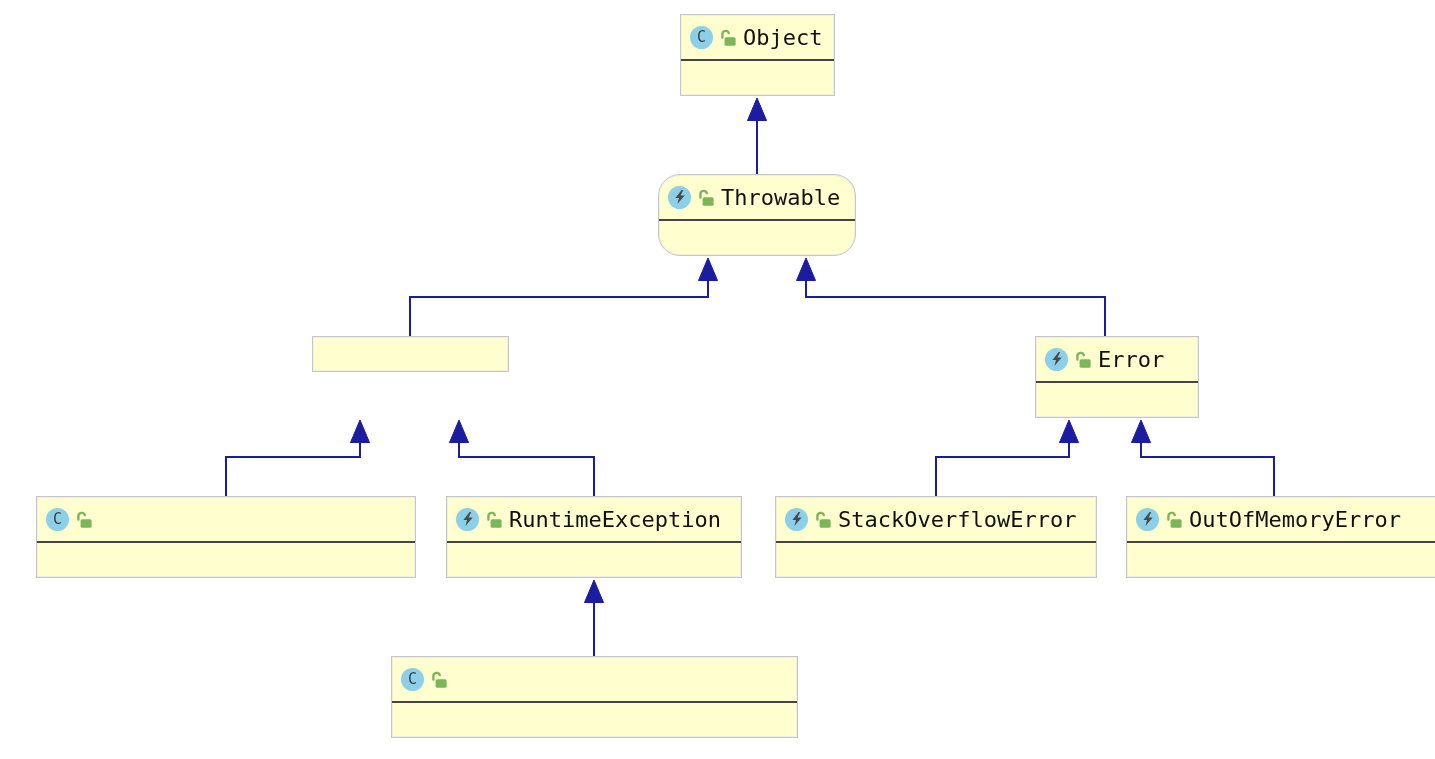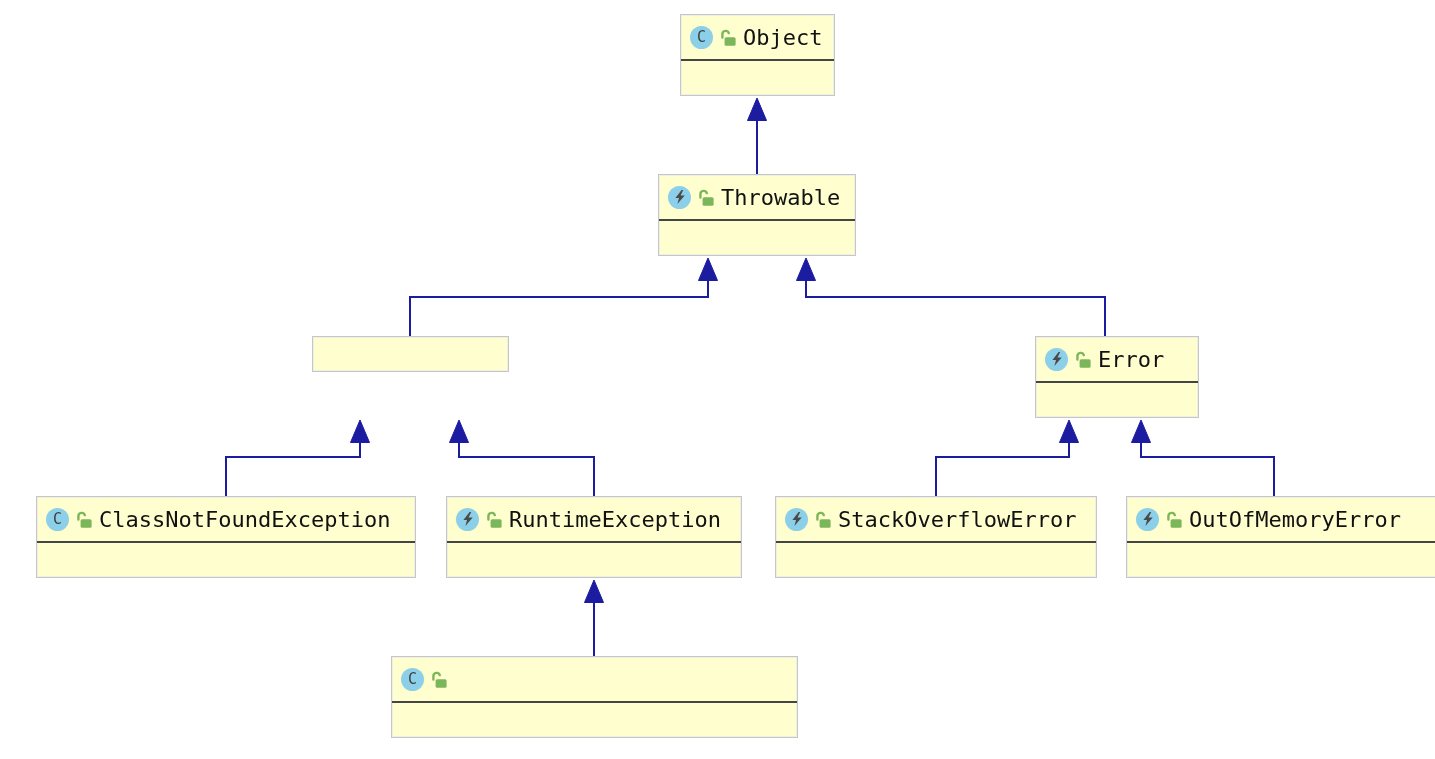--- a/index.html
+++ b/index.html
@@ -75,21 +75,21 @@
   .node-label {
     flex: 1 1 auto;
     text-align: left;
     font-size: 22px;
     color: #111111;
     white-space: nowrap;
     letter-spacing: 0;
   }
   
   #node-object                   { left: 680px;  top: 14px;  width: 155px; }
-  #node-throwable                { left: 658px;  top: 174px; width: 198px; }
+  #node-throwable                { left: 658px;  top: 174px; width: 198px; border-radius: 22px; }
   #node-exception                { left: 312px;  top: 336px; width: 197px; }
   #node-error                    { left: 1035px; top: 336px; width: 164px; }
   #node-classnotfoundexception   { left: 36px;   top: 496px; width: 380px; }
   #node-runtimeexception         { left: 446px;  top: 496px; width: 296px; }
   #node-stackoverflowerror       { left: 775px;  top: 496px; width: 322px; }
   #node-outofmemoryerror         { left: 1126px; top: 496px; width: 332px; }
   #node-illegalargumentexception { left: 391px;  top: 656px; width: 407px; }
 </style>
 </head>
 <body>
@@ -187,21 +187,20 @@
 
   <div class="node" id="node-classnotfoundexception">
     <div class="node-title">
       <span class="icon-circle">C</span>
       <span class="lock">
         <svg width="18" height="19" viewBox="0 0 18 19">
             <path d="M3.4,9.6 V5.9 a3.3,3.3 0 0 1 6.4,-0.8" fill="none" stroke="#7cb65a" stroke-width="2.4" stroke-linecap="round"></path>
             <rect x="5.6" y="9.2" width="11" height="8.6" rx="1.6" fill="#7cb65a"></rect>
           </svg>
       </span>
-      <span class="node-label">ClassNotFoundException</span>
     </div>
     <div class="node-body"></div>
   </div>
 
   <div class="node" id="node-runtimeexception">
     <div class="node-title">
       <span class="icon-circle">
         <svg width="12" height="14" viewBox="0 0 12 14">
             <path d="M7.6 0 L1.4 8 H5 L3.4 14 L10.7 5.4 H6.6 L9.2 0 Z" fill="#4a4a4a"></path>
           </svg>

